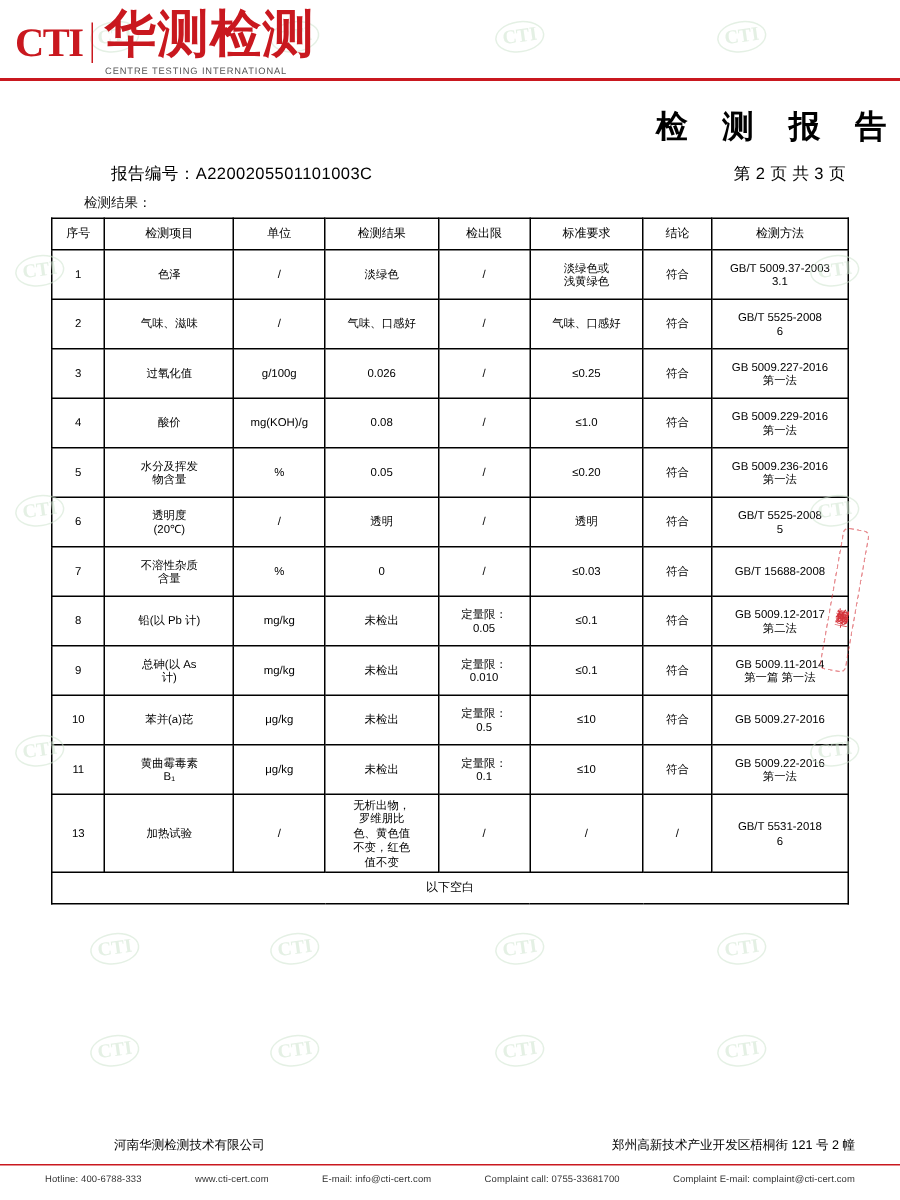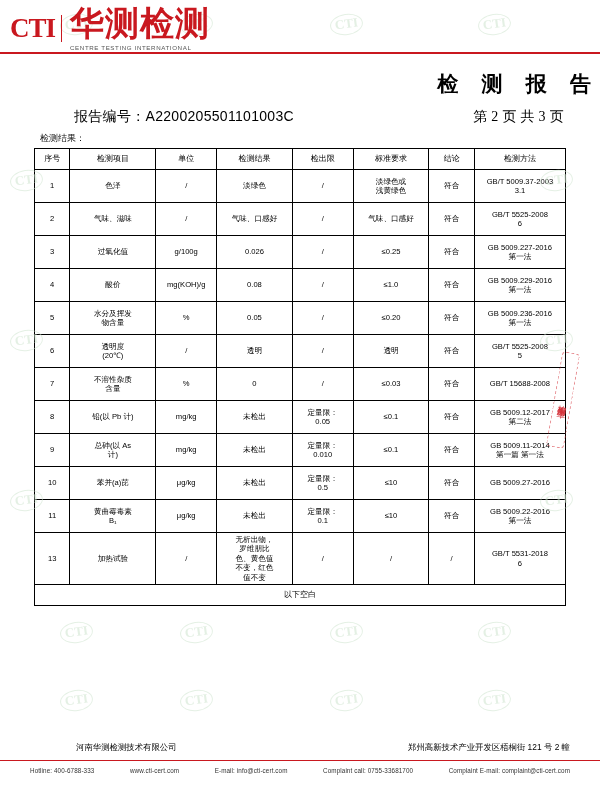--- a/index.html
+++ b/index.html
@@ -68,31 +68,31 @@
     font-weight: bold;
     letter-spacing: 9px;
     margin: 16px 0 10px 0;
     color: #000;
   }
 
   
   .meta-row {
     display: flex;
     justify-content: space-between;
-    font-size: 14px;
+    font-size: 11px;
     padding: 0 36px 0 74px;
     margin-bottom: 6px;
     color: #000;
   }
   .meta-left { letter-spacing: 0.3px; }
-  .meta-right { letter-spacing: 0.3px; font-family: Liberation Serif, serif; }
+  .meta-right { letter-spacing: 0.3px; }
 
   .result-label {
     font-size: 9px;
-    padding-left: 40px;
+    padding-left: 56px;
     margin-bottom: 3px;
   }
 
   
   .table-wrap {
     padding: 0 34px 0 34px;
   }
   table.report {
     width: 100%;
     border-collapse: collapse;
@@ -171,21 +171,21 @@
     writing-mode: vertical-rl;
     height: 86px;
     margin: 0 auto;
   }
 
   
   .footer {
     position: absolute;
     left: 0;
     right: 0;
-    bottom: 16px;
+    bottom: 0;
     text-align: right;
   }
   .footer-addr {
     display: flex;
     justify-content: space-between;
     font-size: 8.4px;
     padding: 0 30px 7px 76px;
     color: #000;
   }
   .footer-bar {

